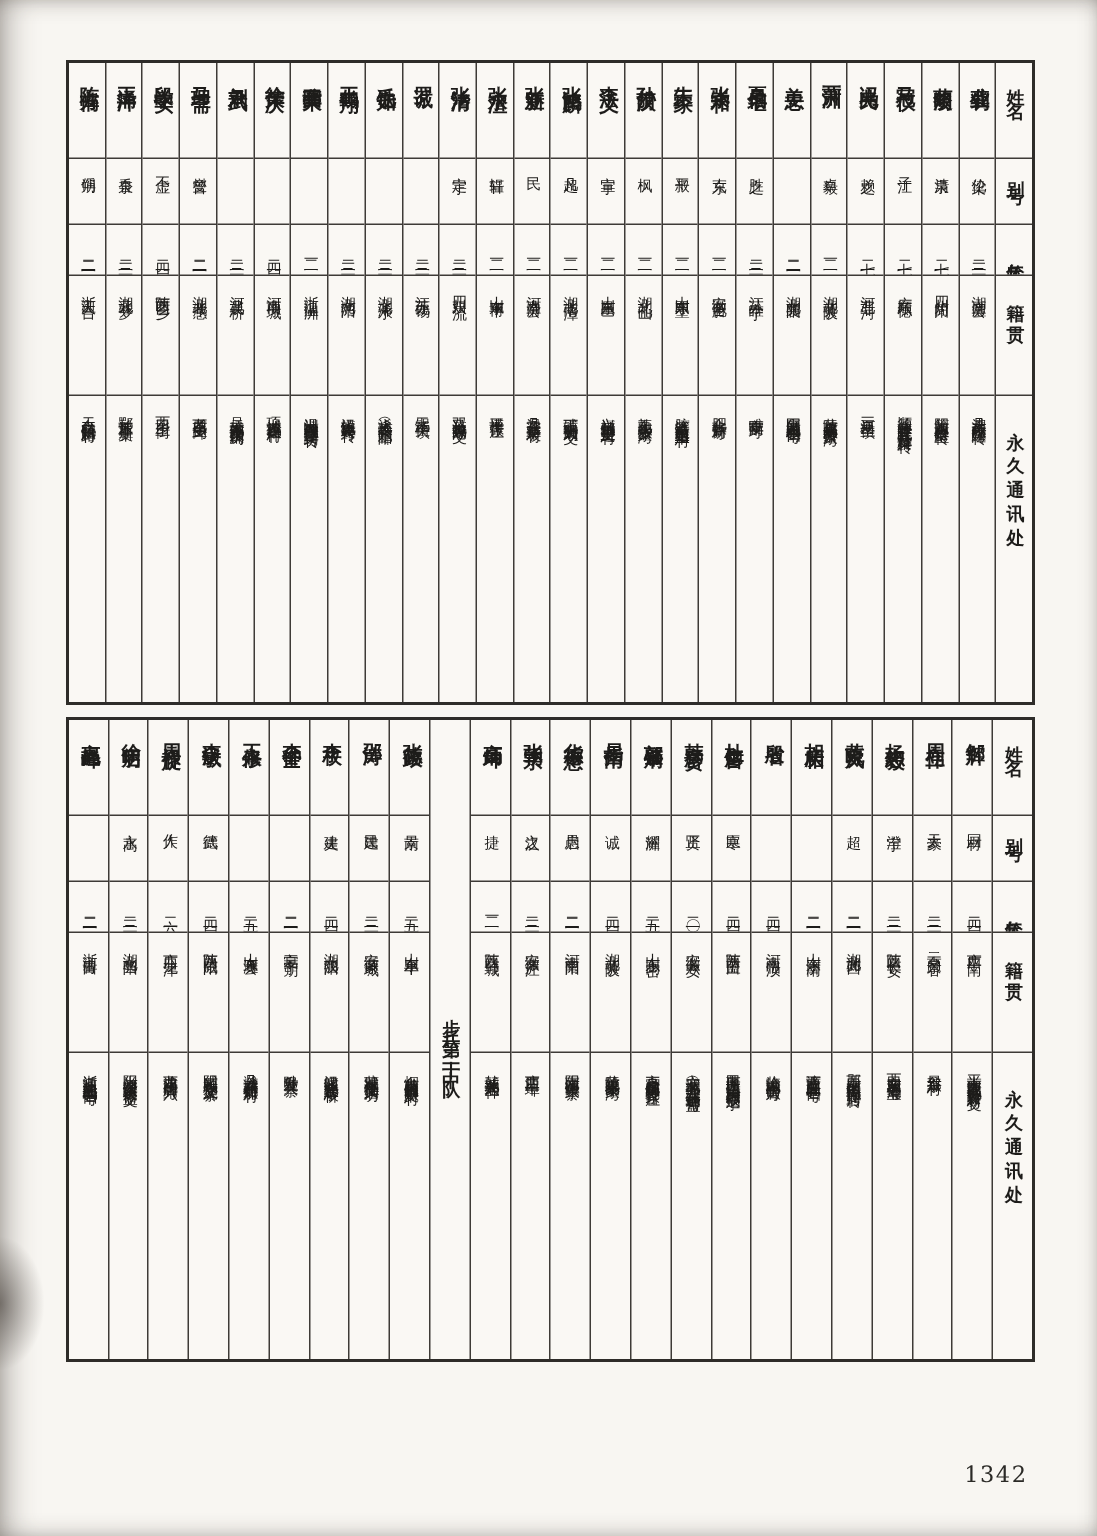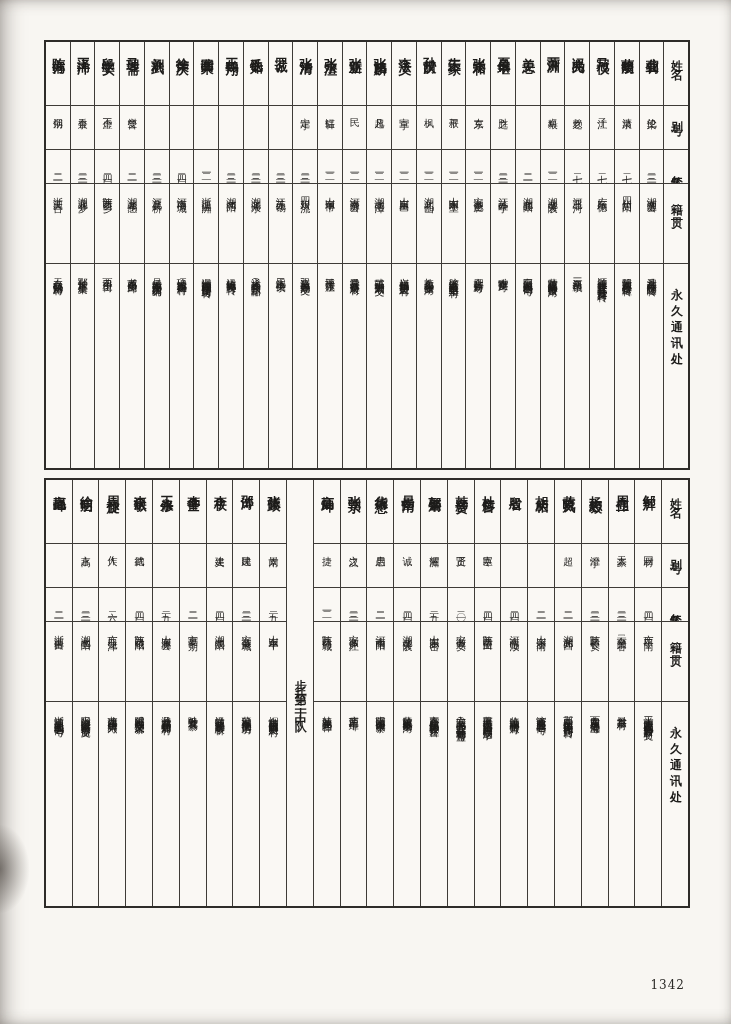--- a/index.html
+++ b/index.html
@@ -30,21 +30,21 @@
   .c-addr .vt{padding-top:6px;font-size:10px;letter-spacing:1px;max-height:100%;}
   .header-col .vt{font-weight:700;}
   .header-col .c-name .vt{font-size:12px;letter-spacing:8px;padding-top:8px;}
   .header-col .c-alias .vt{font-size:12px;letter-spacing:5px;padding-top:5px;}
   .header-col .c-age .vt{font-size:12px;letter-spacing:2px;}
   .header-col .c-native .vt{font-size:12px;letter-spacing:14px;padding-top:10px;}
   .header-col .c-addr .vt{font-size:12px;letter-spacing:16px;padding-top:14px;}
   .divider-col{align-items:center;justify-content:center;flex-direction:row;}
   .divider-col .vt{font-size:12px;font-weight:700;letter-spacing:7px;}
   .pageno{position:absolute;right:46px;bottom:32px;font-family:"DejaVu Serif","Liberation Serif",serif;
-          font-size:12px;letter-spacing:1px;color:#2b2a27;margin-left:28px;}
+          font-size:15px;letter-spacing:1px;color:#2b2a27;margin-left:28px;}
   .smudge{position:absolute;left:0;bottom:110px;width:30px;height:90px;
           background:radial-gradient(ellipse at 0% 50%,rgba(45,38,32,.5),rgba(45,38,32,0) 70%);pointer-events:none;}
 </style>
 </head>
 <body>
 
 <div class="page">
   <div class="table" id="table-top">
       <div class="col header-col">
         <div class="cell c-name">

